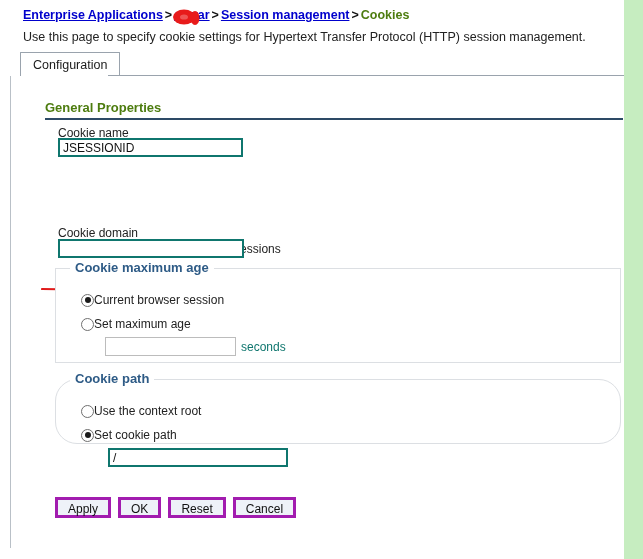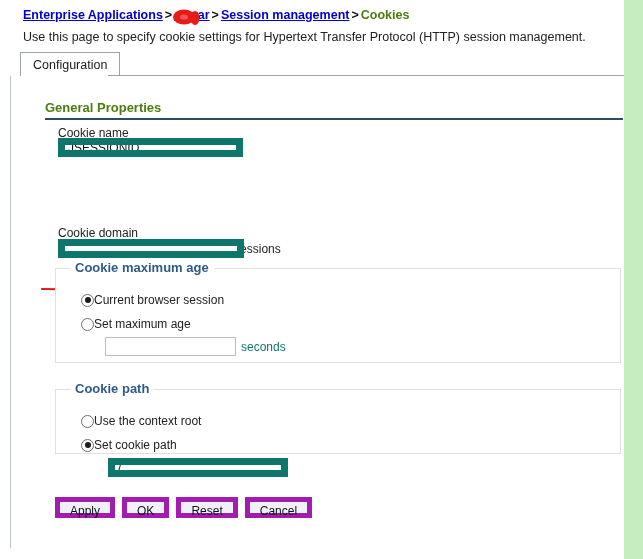--- a/index.html
+++ b/index.html
@@ -150,21 +150,21 @@
   }
 
   .field-label {
     position: absolute;
     font-size: 12px;
     color: #222222;
   }
   .text-input {
     position: absolute;
     box-sizing: border-box;
-    border: 7px solid #0f766e;
+    border: 2px solid #0f766e;
     background: #ffffff;
     font-family: "Liberation Sans", sans-serif;
     font-size: 12px;
     color: #111111;
     padding: 1px 3px;
     height: 19px;
     line-height: 15px;
   }
   .text-input.disabled {
     border: 1px solid #bcbcbc;
@@ -277,21 +277,21 @@
   
   .buttonbar {
     position: absolute;
     left: 44px;
     top: 421px;
     display: flex;
     gap: 7px;
   }
   .btn {
     box-sizing: border-box;
-    border: 5px solid #a21caf;
+    border: 3px solid #a21caf;
     background: #eef2f8;
     font-family: "Liberation Sans", sans-serif;
     font-size: 12px;
     color: #111111;
     height: 21px;
     padding: 0 10px;
     line-height: 19px;
     cursor: pointer;
     white-space: nowrap;
   }
@@ -353,21 +353,21 @@
 
       <div class="radio-row" style="left:25px; top:48px;">
         <span class="radio"></span>
         <span class="radio-label">Set maximum age</span>
       </div>
 
       <input class="text-input disabled" style="left: 49px; top: 68px; width: 131px;" value="">
       <div class="unit-label" style="left:185px; top:71px;">seconds</div>
     </div>
 
-    <div class="fieldset" style="left:44px; top:313px; width:566px; height:65px;">
+    <div class="fieldset" style="left:44px; top:303px; width:566px; height:65px;border-radius:22px;">
       <div class="fieldset-legend">Cookie path</div>
 
       <div class="radio-row" style="left:25px; top:24px;">
         <span class="radio"></span>
         <span class="radio-label">Use the context root</span>
       </div>
 
       <div class="radio-row" style="left:25px; top:48px;">
         <span class="radio selected"></span>
         <span class="radio-label">Set cookie path</span>

